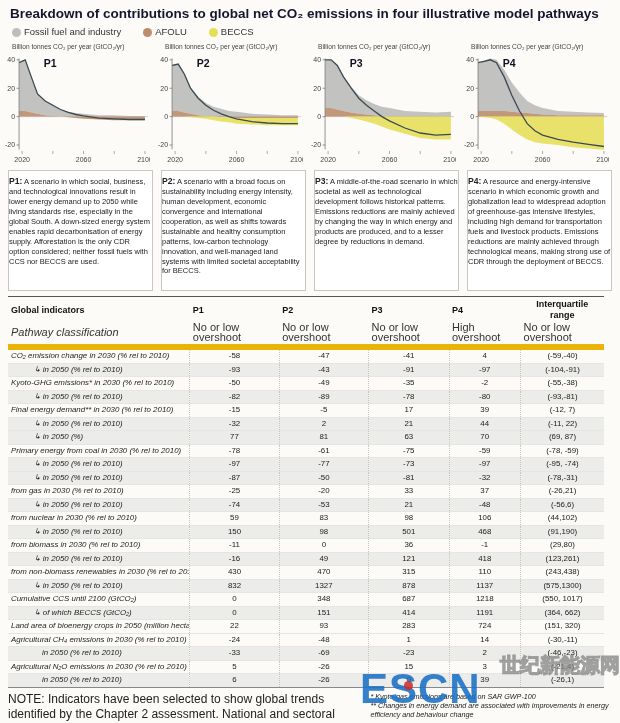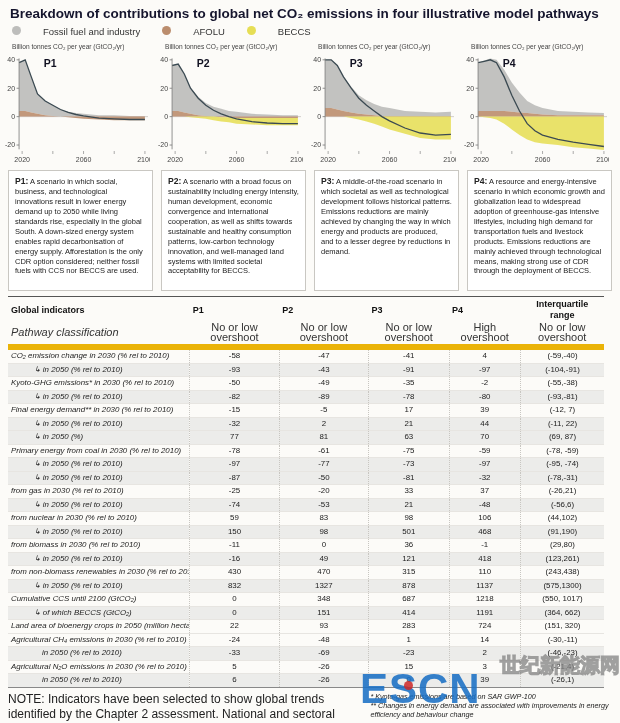--- a/index.html
+++ b/index.html
@@ -3,45 +3,45 @@
 <meta charset="utf-8">
 <style>
   * { margin:0; padding:0; box-sizing:border-box; }
   html,body { background:#e8e6e1; }
   .page{
     position:relative; width:620px; height:723px; background:#fcfbf8;
     font-family:"Liberation Sans",sans-serif; color:#222; overflow:hidden;
   }
   .title{ padding:6px 10px 2px 10px; font-size:13.5px; font-weight:bold; color:#15152d; }
   .legend{ display:flex; gap:22px; padding:3px 12px 2px 12px; align-items:center; }
-  .legend-item{ display:flex; align-items:flex-start; gap:22px; font-size:9.5px; color:#333; }
+  .legend-item{ display:flex; align-items:flex-end; gap:3px; font-size:9.5px; color:#333; }
   .legend-dot{ width:9px; height:9px; border-radius:50%; display:inline-block; }
   .charts-row{ display:flex; padding:2px 4px 0 4px; }
   .panel{ width:153px; }
   .axis-label{ font-size:6.6px; color:#444; padding:2px 0 0 8px; height:11px; }
   .desc-row{ display:flex; padding:2px 4px; }
   .desc-box{
     width:145px; margin:0 4px; border:1px solid #c9c7c2; background:#fff;
-    padding:5px 6px; font-size:7.5px; line-height:1.32; color:#222; height:121px;
+    padding:5px 0; font-size:7.5px; line-height:1.32; color:#222; height:121px;
   }
   .desc-box b{ font-size:8.6px; }
   .tbl-wrap{ padding:3px 16px 0 8px; }
   table{ width:100%; border-collapse:collapse; table-layout:fixed; }
   col.c-label{ width:30.5%; } col.c-p1{ width:15%; } col.c-p2{ width:15%; }
   col.c-p3{ width:13.5%; } col.c-p4{ width:12%; } col.c-iqr{ width:14%; }
   thead th{
     font-size:9px; font-weight:bold; text-align:left; padding:2px 3px 1px 3px;
     border-top:1px solid #555; color:#111; line-height:11px;
   }
   thead th.center{ text-align:center; }
   tr.class-row td{
     font-size:11px; color:#333; padding:0 3px 2px 3px; border-bottom:6px solid #eab308; line-height:10px;
   }
   tr.class-row td:first-child{ font-style:italic; }
-  tr.class-row td.val{ text-align:center; }
+  tr.class-row td.val{ }
   tbody td{
     font-size:7.9px; padding:1px 3px; line-height:10.5px; border-bottom:1px solid #e7e5e1;
   }
   tbody td.lbl{ font-style:italic; color:#1d1d1d; white-space:nowrap; overflow:hidden; }
   tbody td.lbl.sub{ padding-left:26px; }
   tbody td.lbl.sub2{ padding-left:34px; }
   tbody td.val{ text-align:center; border-left:1px dotted #c8c6c1; }
   tbody tr.shaded{ background:#ececea; }
   tbody tr:last-child td{ border-bottom:1px solid #888; }
   .footer{ display:flex; padding:4px 8px 0 8px; }

